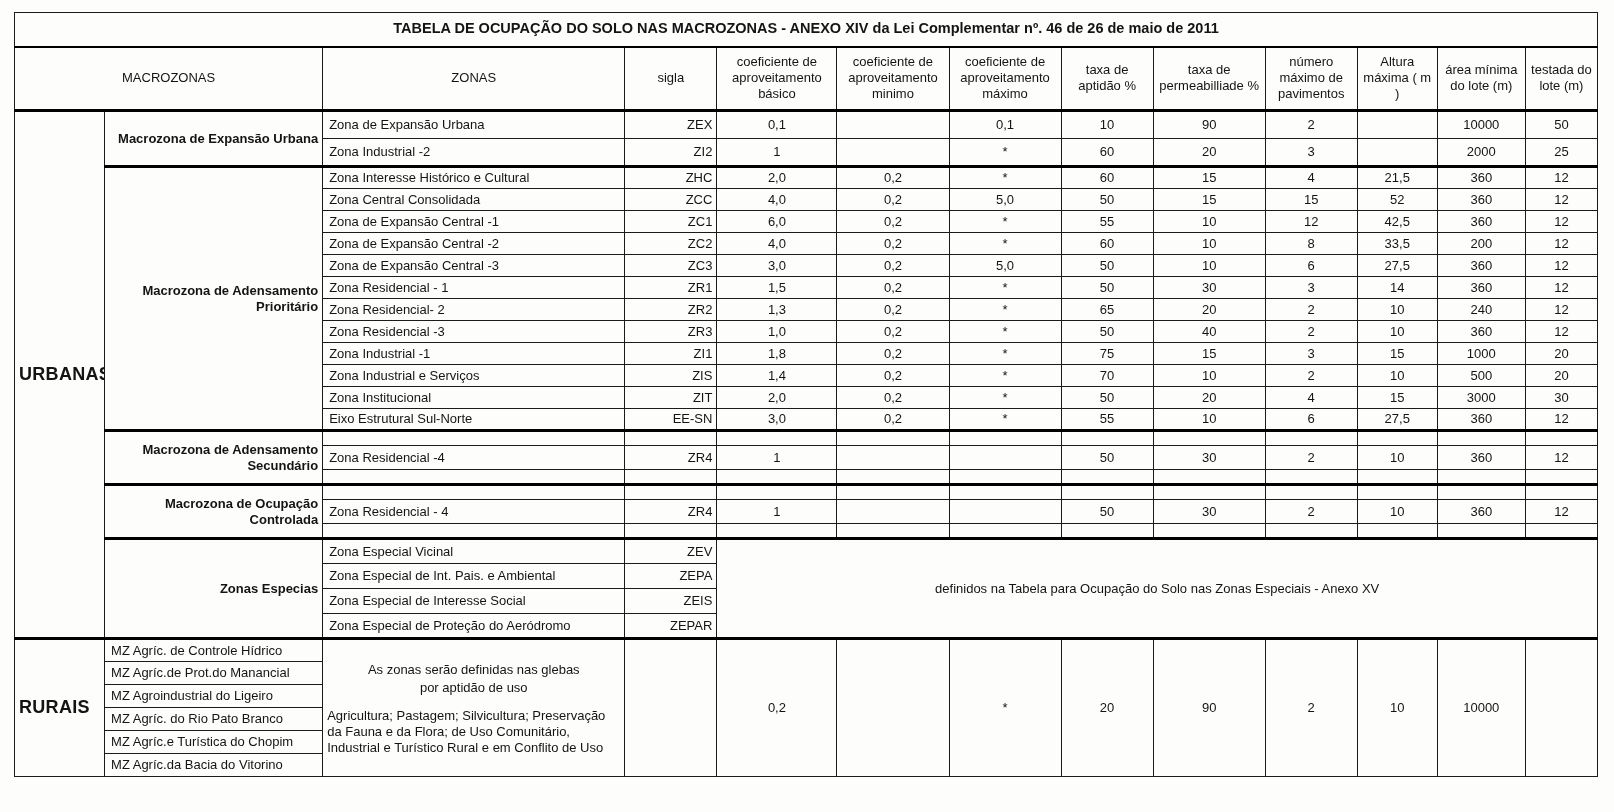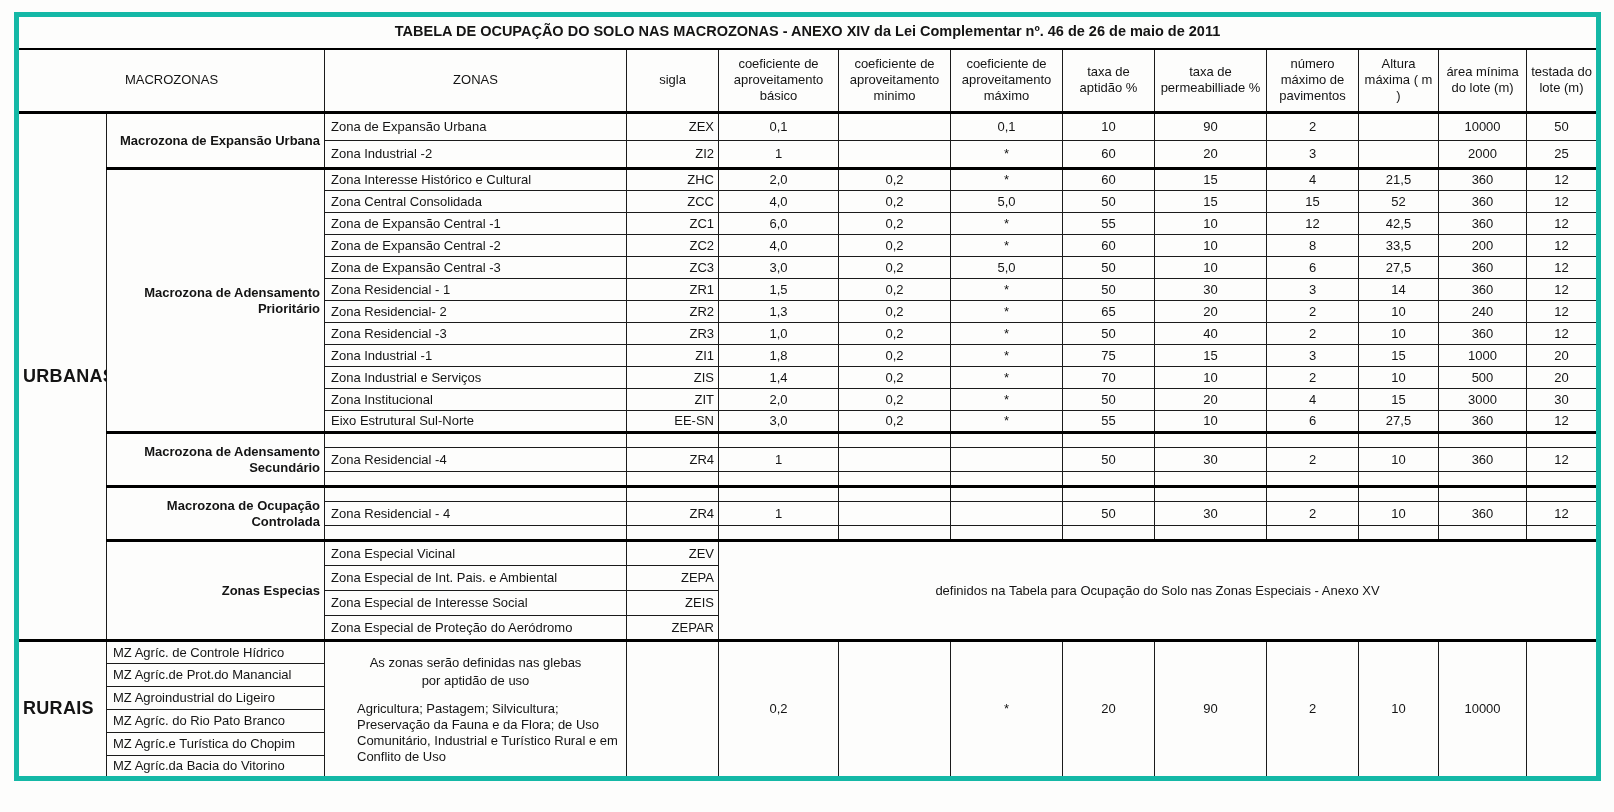--- a/index.html
+++ b/index.html
@@ -8,21 +8,21 @@
     width: 1614px; height: 812px;
     padding: 12px 14px 14px 14px;
     background: #fdfdfc;
     font-family: "Liberation Sans", sans-serif;
     color: #141414;
   }
   table.doc {
     border-collapse: collapse;
     table-layout: fixed;
     width: 1584px;
-    border: 5px solid #14b8a6;
+    border: 1px solid #14b8a6;
   }
   td, th {
     border: 1.5px solid #1b1b1b;
     padding: 1px 4px;
     font-size: 13px;
     font-weight: normal;
     vertical-align: middle;
     overflow: hidden;
     line-height: 1.22;
   }
@@ -42,21 +42,21 @@
   td.sigla { text-align: right; padding-left: 6px; }
   td.val { text-align: center; }
   td.note { text-align: center; }
   tr.r28 td { height: 28px; }
   tr.r22 td { height: 22px; }
   tr.r15 td { height: 15px; }
   tr.r24 td { height: 24px; }
   tr.r25 td { height: 25px; }
   tr.r23 td { height: 23px; }
   .rz-line { text-align: center; margin: 2px 0; }
-  .rz-par { text-align: left; margin-top: 12px; margin-left: 28px; }
+  .rz-par { text-align: left; margin-top: 12px; }
 </style>
 </head>
 <body>
 
 <div class="page">
 <table class="doc">
   <colgroup>
     <col style="width:90px">
         <col style="width:218px">
         <col style="width:302px">

